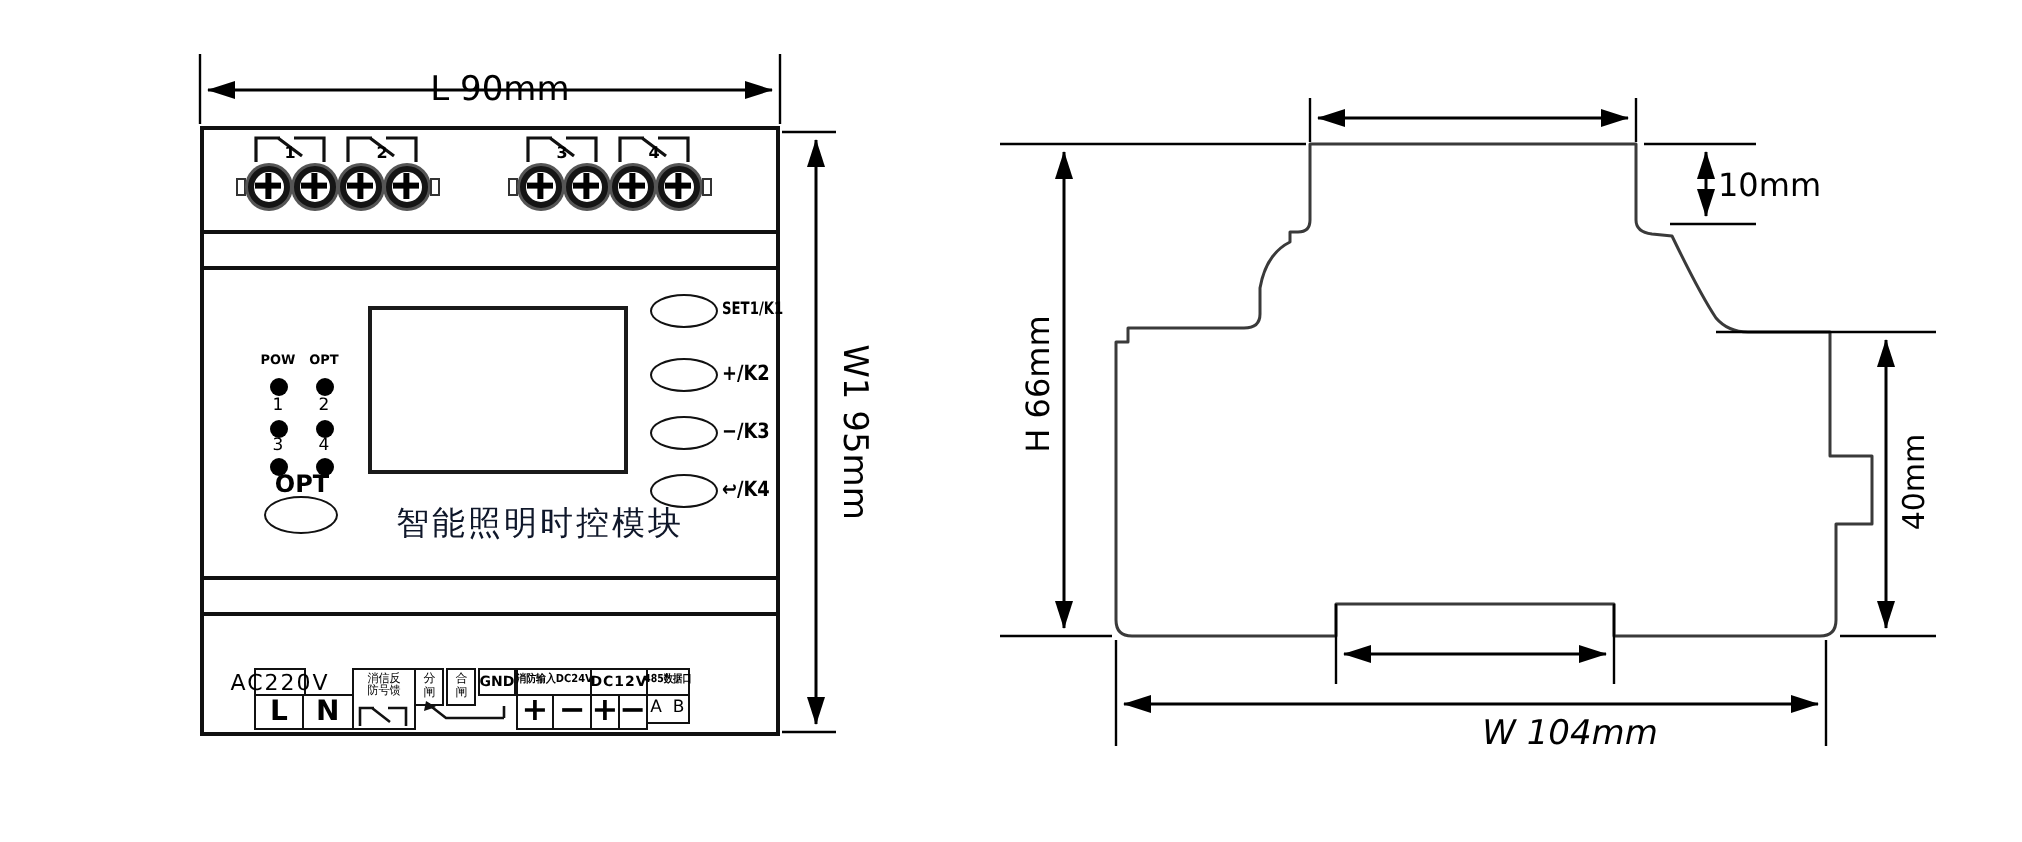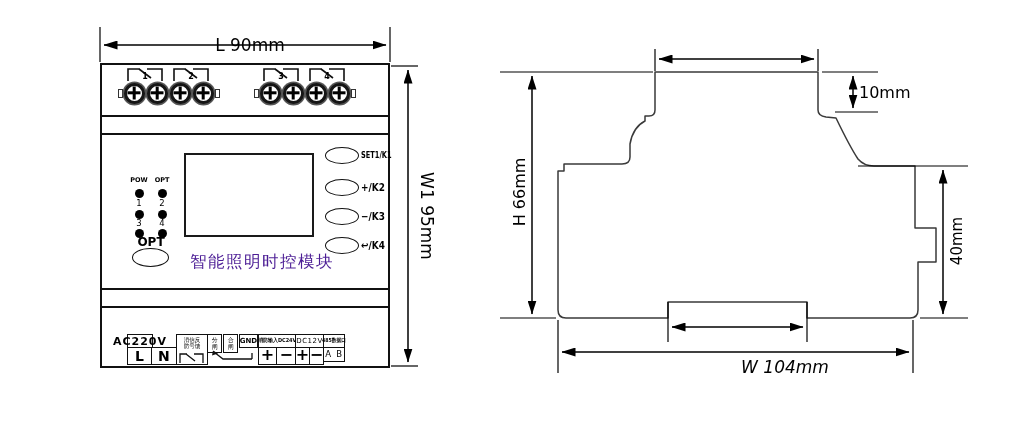--- a/index.html
+++ b/index.html
@@ -20,21 +20,21 @@
          background:#000;transform:translate(-50%,-50%);}
   .screw::after{transform:translate(-50%,-50%) rotate(90deg);}
   .tab{position:absolute;width:5px;height:9px;border:1.2px solid #333;box-sizing:border-box;background:#fff;}
   .relnum{position:absolute;font-size:8px;font-weight:bold;width:12px;text-align:center;}
   .ledlab{position:absolute;font-size:6.5px;font-weight:bold;width:22px;text-align:center;letter-spacing:0;}
   .lednum{position:absolute;font-size:8.5px;width:18px;text-align:center;}
   .dot{position:absolute;width:9px;height:9px;border-radius:50%;background:#000;}
   .oval{position:absolute;border:1.7px solid #111;border-radius:50%;background:#fff;box-sizing:border-box;}
   .btnlab{position:absolute;font-weight:900;white-space:nowrap;transform-origin:left center;}
   #lcd{left:184px;top:153px;width:130px;height:84px;border:2px solid #1a1a1a;box-sizing:border-box;background:#fff;}
-  #title{left:182px;top:251px;width:160px;text-align:center;font-size:16.5px;letter-spacing:1.5px;color:#4c1d95;white-space:nowrap;}
+  #title{left:182px;top:251px;width:160px;text-align:right;font-size:16.5px;letter-spacing:1.5px;color:#0f172a;white-space:nowrap;}
   
   .cell{position:absolute;border:1.3px solid #111;box-sizing:border-box;background:#fff;
         display:flex;align-items:center;justify-content:center;line-height:1;}
   .tiny{font-size:6px;line-height:6.6px;text-align:center;transform:scaleX(.92);}
   .pm{font-size:16px;font-weight:900;padding-bottom:2px;}
 </style>
 </head>
 <body>
 
 <div id="canvas">
@@ -165,21 +165,21 @@
 
   <div class="oval" style="left:325px;top:147px;width:34px;height:17px;"></div>
   <div class="oval" style="left:325px;top:179px;width:34px;height:17px;"></div>
   <div class="oval" style="left:325px;top:208px;width:34px;height:17px;"></div>
   <div class="oval" style="left:325px;top:237px;width:34px;height:17px;"></div>
   <span class="btnlab" style="left:361px;top:150px;font-size:8.5px;transform:scaleX(.78);">SET1/K1</span>
   <span class="btnlab" style="left:361px;top:181px;font-size:10.5px;transform:scaleX(.85);">+/K2</span>
   <span class="btnlab" style="left:361px;top:210px;font-size:10.5px;transform:scaleX(.85);">−/K3</span>
   <span class="btnlab" style="left:361px;top:239px;font-size:10.5px;transform:scaleX(.85);">↩/K4</span>
 
-  <div class="cell" style="left:127px;top:334px;width:26px;height:14px;font-size:11px;font-weight:bold;letter-spacing:1px;">
+  <div class="cell" style="left:127px;top:334px;width:26px;height:14px;font-size:11px;font-weight:normal;letter-spacing:1px;">
     <span>AC220V</span>
   </div>
   <div class="cell" style="left:127px;top:346.7px;width:25px;height:18px;font-size:14px;font-weight:900;">
     <span>L</span>
   </div>
   <div class="cell" style="left:150.7px;top:346.7px;width:26.3px;height:18px;font-size:14px;font-weight:900;">
     <span>N</span>
   </div>
 
   <div class="cell" style="left:175.7px;top:334px;width:32.5px;height:30.7px;flex-direction:column;justify-content:flex-start;padding-top:1.5px;">
@@ -211,21 +211,21 @@
   <div class="cell" style="left:257.7px;top:334px;width:38.5px;height:14px;font-size:5.5px;font-weight:bold;">
     <span style="transform:scaleX(.9);white-space:nowrap;">消防输入DC24V</span>
   </div>
   <div class="cell pm" style="left:257.7px;top:346.7px;width:19.5px;height:18px;">
     <span>+</span>
   </div>
   <div class="cell pm" style="left:276px;top:346.7px;width:20.2px;height:18px;">
     <span>−</span>
   </div>
 
-  <div class="cell" style="left:295px;top:334px;width:29px;height:14px;font-size:7px;font-weight:400;letter-spacing:.5px;">
+  <div class="cell" style="left:295px;top:334px;width:29px;height:14px;font-size:7px;font-weight:700;letter-spacing:.5px;">
     <span>DC12V</span>
   </div>
   <div class="cell pm" style="left:295px;top:346.7px;width:15px;height:18px;">
     <span>+</span>
   </div>
   <div class="cell pm" style="left:308.7px;top:346.7px;width:15.3px;height:18px;">
     <span>−</span>
   </div>
 
   <div class="cell" style="left:322.7px;top:334px;width:22px;height:14px;font-size:5.5px;font-weight:900;">

